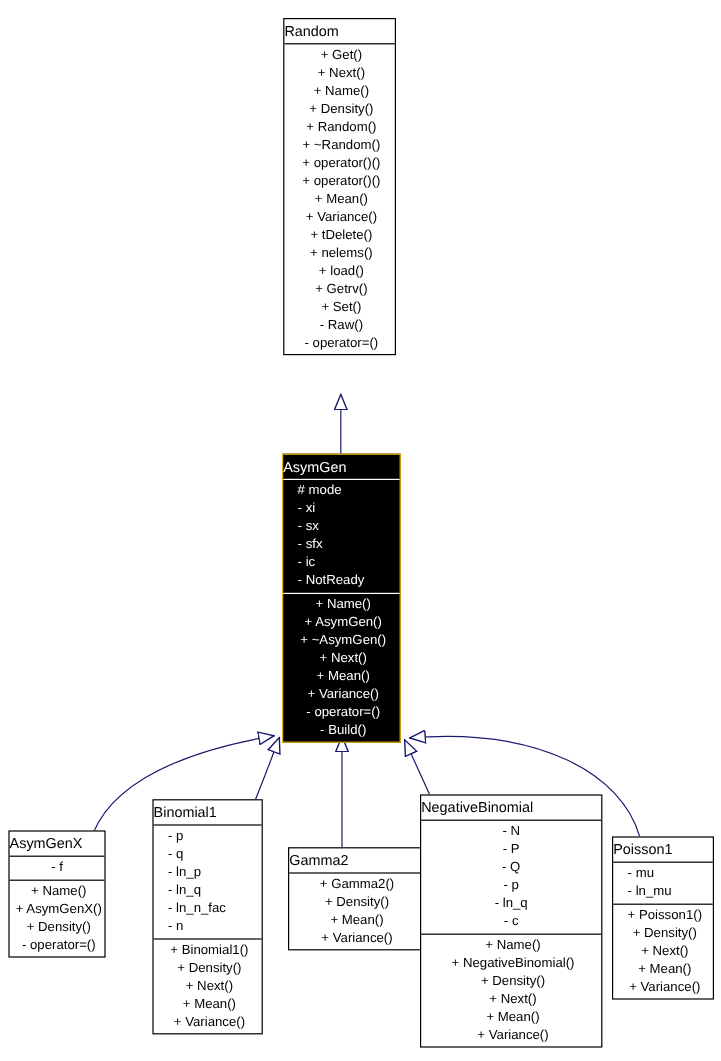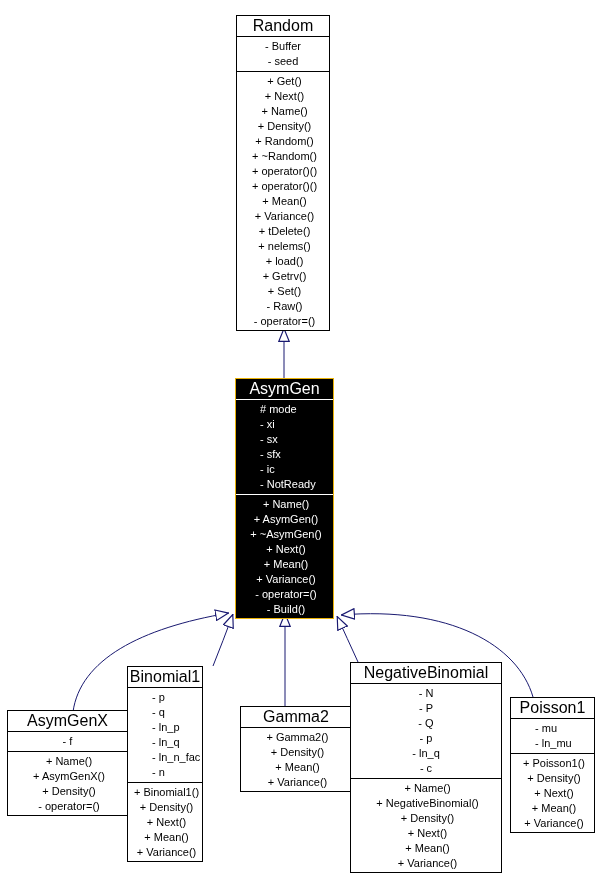--- a/index.html
+++ b/index.html
@@ -14,40 +14,40 @@
   .class-box{
     position:absolute;
     background:#ffffff;
     border:1px solid #000000;
     color:#000000;
     box-sizing:border-box;
     font-size:11px;
   }
   .class-title{
     height:20px;line-height:20px;
-    text-align:center;
+    text-align:left;
     border-bottom:1px solid #000000;
     white-space:nowrap;
-    font-size:16px;
+    font-size:12px;
   }
   .attrs{border-bottom:1px solid #000000;padding:2px 0;}
   .methods{padding:2px 0 1px 0;}
   .row{height:15px;line-height:15px;white-space:nowrap;}
-  .attrs.align-left .row{padding-left:24px;text-align:left;}
+  .attrs.align-left .row{padding-left:12px;text-align:left;}
   .attrs.align-center .row{text-align:center;}
   .methods .row{padding-left:3px;text-align:center;}
   
   .dark{background:#000000;color:#ffffff;border:1px solid #eab308;}
   .dark .class-title{border-bottom:1px solid #ffffff;}
   .dark .attrs{border-bottom:1px solid #ffffff;}
   
   .c-random  {left:236px;top:15px; width:94px;}
   .c-asymgen {left:235px;top:378px;width:99px;}
-  .c-asymgenx{left:7px;  top:710px;width:121px;}
-  .c-binomial{left:127px;top:666px;width:76px;}
+  .c-asymgenx{left:7px;  top:692px;width:81px;}
+  .c-binomial{left:127px;top:666px;width:92px;}
   .c-gamma   {left:240px;top:706px;width:112px;}
   .c-negbin  {left:350px;top:662px;width:152px;}
   .c-poisson {left:510px;top:697px;width:85px;}
 </style>
 </head>
 <body>
 
 <div id="canvas" style="background: rgb(255, 255, 255);">
 
   <svg id="edges" width="601" height="884" viewBox="0 0 601 884" xmlns="http://www.w3.org/2000/svg">
@@ -61,24 +61,20 @@
       <path d="M 73,712 C 80,660 140,628 229,613" marker-end="url(#tri)"></path>
       <path d="M 213,666 Q 223,641 233,614" marker-end="url(#tri)"></path>
       <path d="M 285,706 L 285,613" marker-end="url(#tri)"></path>
       <path d="M 358,662 Q 347,638 337,616" marker-end="url(#tri)"></path>
       <path d="M 533,697 C 518,645 450,606 341,615" marker-end="url(#tri)"></path>
     </g>
   </svg>
 
   <div class="class-box c-random">
     <div class="class-title">Random</div>
-    <div class="attrs align-center">
-        <div class="row">- Buffer</div>
-        <div class="row">- seed</div>
-      </div>
     <div class="methods">
         <div class="row">+ Get()</div>
         <div class="row">+ Next()</div>
         <div class="row">+ Name()</div>
         <div class="row">+ Density()</div>
         <div class="row">+ Random()</div>
         <div class="row">+ ~Random()</div>
         <div class="row">+ operator()()</div>
         <div class="row">+ operator()()</div>
         <div class="row">+ Mean()</div>

